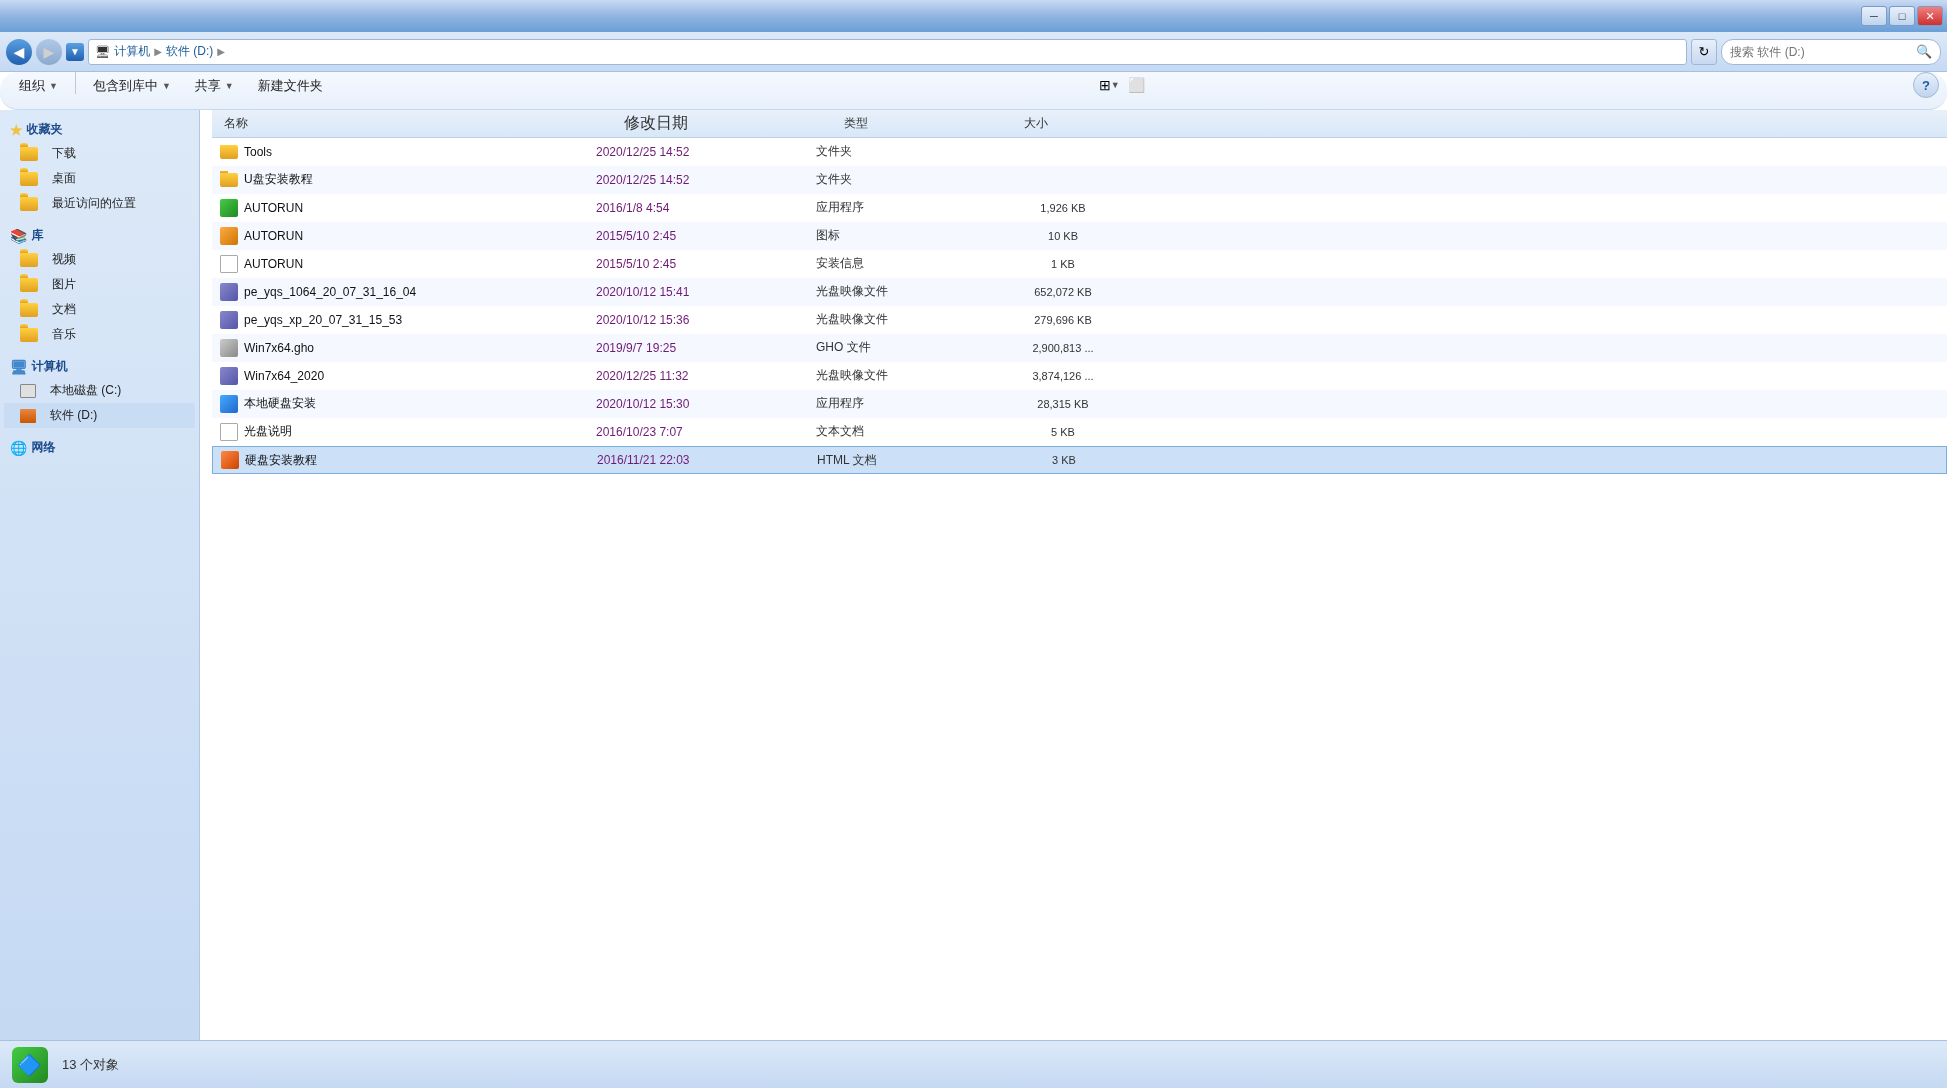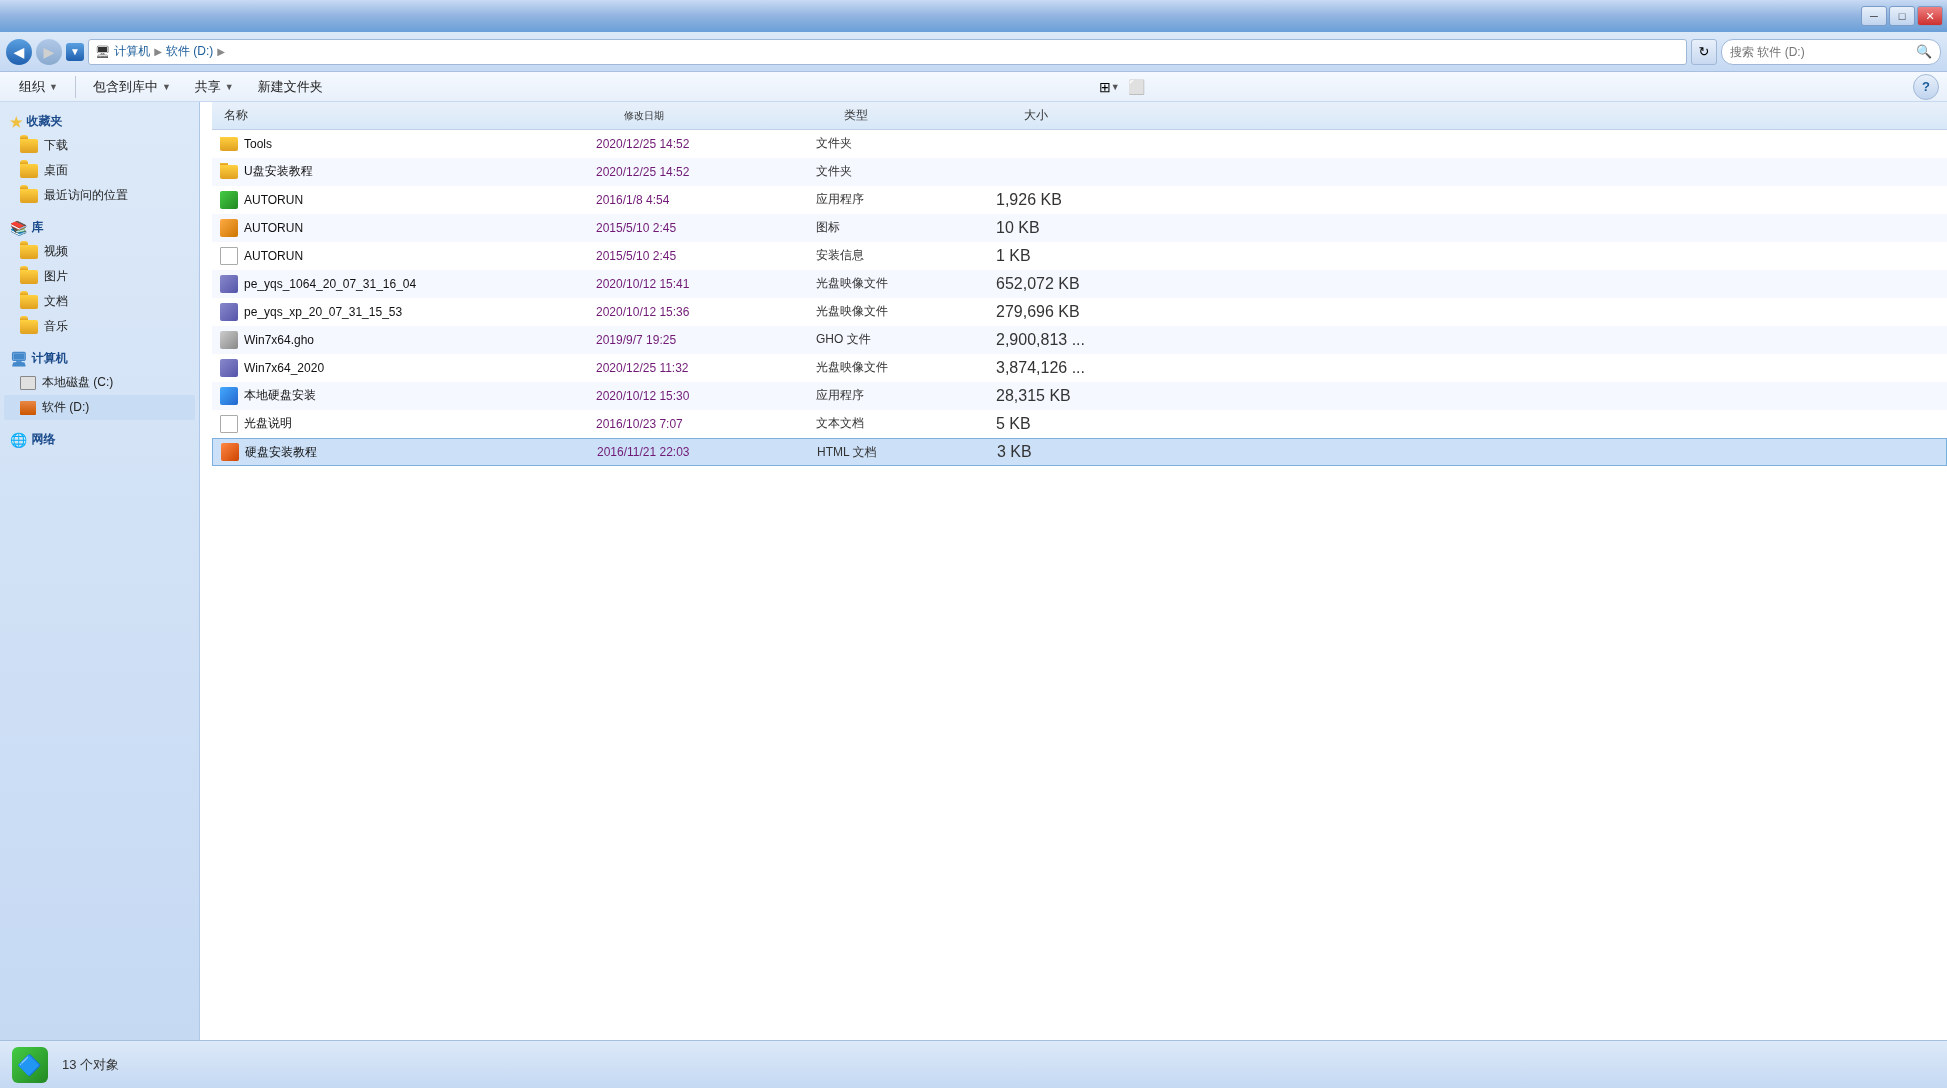--- a/index.html
+++ b/index.html
@@ -128,28 +128,28 @@
       height: 16px;
       display: flex;
       align-items: center;
       justify-content: center;
       color: #5588cc;
       font-size: 13px;
     }
 
     
     .toolbar {
-      height: 30px;
+      height: 38px;
       background: linear-gradient(to bottom, #f5f9ff 0%, #e8f0fa 100%);
       border-bottom: 1px solid #c8d8f0;
       display: flex;
-      align-items: center;
       padding: 0 8px;
       gap: 2px;
       flex-shrink: 0;
+      border-radius: 18px;
     }
     .toolbar-btn {
       height: 28px;
       padding: 0 10px;
       border-radius: 3px;
       border: 1px solid transparent;
       background: transparent;
       cursor: pointer;
       display: flex;
       align-items: center;
@@ -216,21 +216,21 @@
       align-items: center;
       gap: 4px;
       padding: 3px 6px;
       font-size: 12px;
       font-weight: bold;
       color: #1a4a8a;
     }
     .sidebar-item {
       display: flex;
       align-items: center;
-      gap: 6px;
+      gap: 14px;
       padding: 4px 8px 4px 16px;
       font-size: 12px;
       color: #222;
       cursor: pointer;
       border-radius: 2px;
     }
     .sidebar-item.active {
       background: #c8dcf4;
     }
     .drive-icon {
@@ -266,21 +266,21 @@
     .col-name {
       width: 400px;
       font-size: 12px;
       color: #333;
       font-weight: normal;
       cursor: pointer;
       padding: 0 4px;
     }
     .col-date {
       width: 220px;
-      font-size: 10px;
+      font-size: 16px;
       color: #333;
       cursor: pointer;
       padding: 0 4px;
     }
     .col-type {
       width: 180px;
       font-size: 12px;
       color: #333;
       cursor: pointer;
       padding: 0 4px;
@@ -327,23 +327,23 @@
       font-size: 12px;
       color: #701a75;
     }
     .file-type-cell {
       width: 180px;
       font-size: 12px;
       color: #333;
     }
     .file-size-cell {
       width: 150px;
-      font-size: 16px;
-      color: #333;
-      text-align: left;
+      font-size: 11px;
+      color: #333;
+      text-align: center;
       padding-right: 16px;
     }
 
     
     .statusbar {
       height: 48px;
       background: linear-gradient(to bottom, #dce9f8 0%, #c5d9f3 100%);
       border-top: 1px solid #a8c0e0;
       display: flex;
       align-items: center;

